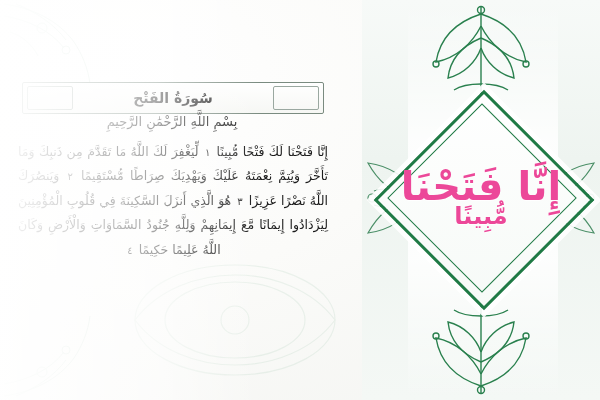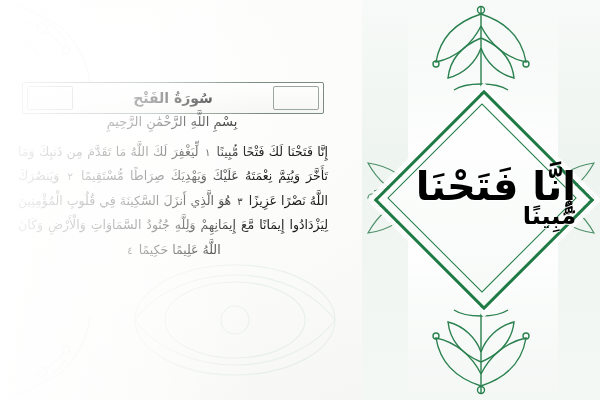--- a/index.html
+++ b/index.html
@@ -91,21 +91,22 @@
     border: 1.5px solid #1f7a45;
     box-shadow: none;
     background: transparent;
   }
   .calligraphy {
     position: absolute;
     left: 50%;
     top: 50%;
     transform: translate(-50%, -50%);
     width: 190px;
-    color: #000000;
+    text-align: center;
+    color: #ec4899;
     font-family: "DejaVu Sans", sans-serif;
     font-size: 40px;
     line-height: 0.95;
     font-weight: bold;
     direction: rtl;
     letter-spacing: -2px;
     text-shadow: 0 1px 0 rgba(255,255,255,0.9);
   }
   .calligraphy .l2 { font-size: 34px; }
   .calligraphy .l3 { font-size: 24px; }

